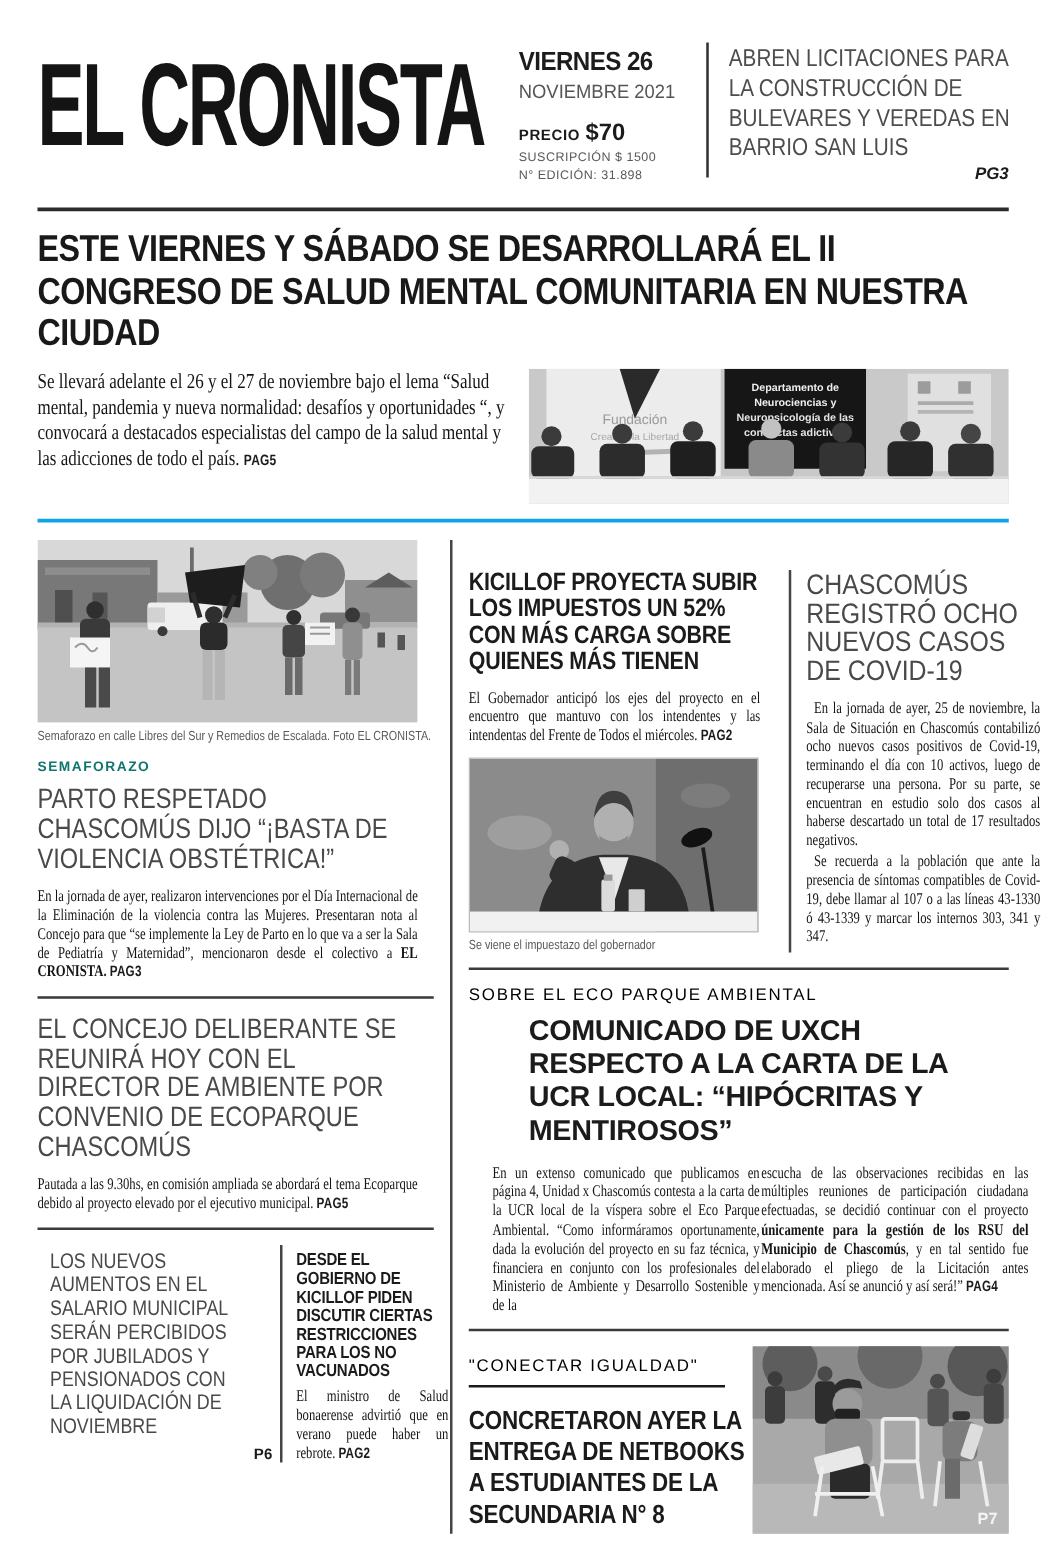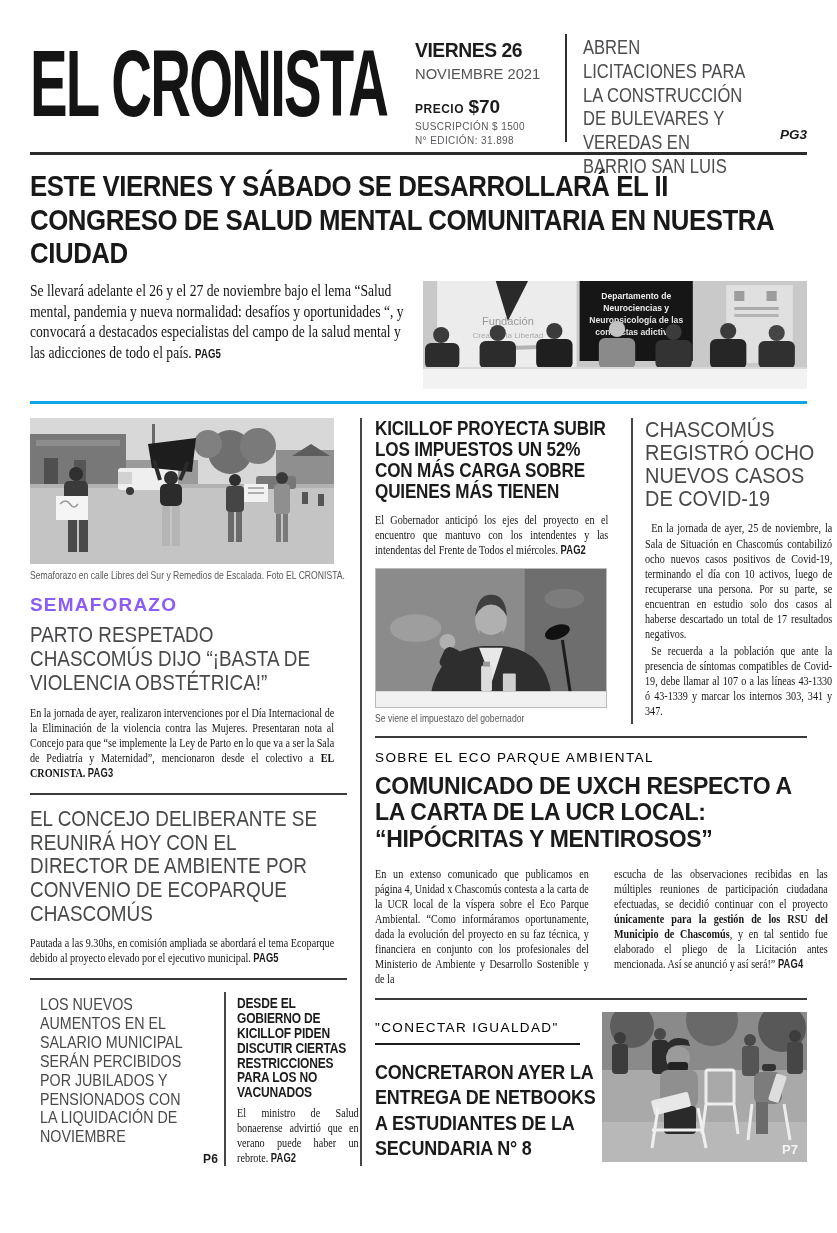--- a/index.html
+++ b/index.html
@@ -1,50 +1,50 @@
 <!DOCTYPE html>
 <html><head>
 <meta charset="utf-8">
 <style>
   html,body{margin:0;padding:0;background:#ffffff;}
   .page{position:relative;width:837px;height:1233px;background:#fff;box-sizing:border-box;
         padding:30px;overflow:hidden;font-family:"Liberation Sans",sans-serif;color:#1b1b1b;}
   
-  .masthead{display:flex;height:112px;border-bottom:3px solid #2b2b2b;padding-bottom:10px;}
+  .masthead{display:flex;height:112px;border-bottom:3px solid #2b2b2b;padding-bottom:24px;}
   .logo-box{width:385px;flex:none;overflow:visible;}
   .logo-text{font-weight:bold;font-size:94px;line-height:108px;letter-spacing:-3px;
              white-space:nowrap;transform:scaleX(0.60);transform-origin:0 50%;color:#141414;}
   .mh-date{width:140px;flex:none;padding-top:8px;}
   .mh-day{font-weight:800;font-size:21px;letter-spacing:-0.5px;transform:scaleX(0.92);transform-origin:0 0;white-space:nowrap;color:#1c1c1c;}
   .mh-month{font-size:15.5px;color:#555;margin-top:3px;transform:scaleX(0.95);transform-origin:0 0;white-space:nowrap;}
   .mh-price{margin-top:13px;white-space:nowrap;}
   .mh-price-label{font-weight:800;font-size:12px;letter-spacing:0.5px;}
   .mh-price-value{font-weight:800;font-size:19px;}
   .mh-small{font-size:10px;color:#58595b;letter-spacing:0.4px;margin-top:3px;white-space:nowrap;}
   .mh-div{width:2px;background:#2f2f2f;flex:none;margin:4px 16px 0 10px;}
-  .mh-side{flex:1;display:flex;flex-direction:row;min-width:0;padding-top:6px;}
+  .mh-side{flex:1;display:flex;flex-direction:column;min-width:0;padding-top:6px;}
   .mh-side-head{font-size:19.5px;font-weight:300;line-height:1.22;color:#4c4d4f;
                 width:268px;transform:scaleX(0.85);transform-origin:0 0;}
   .mh-side-page{margin-top:auto;align-self:flex-end;font-weight:800;font-size:13.5px;color:#1b1b1b;font-style:italic;}
   
   .lead{padding:14px 0 12px;border-bottom:3px solid #0ea5e9;}
   .lead-headline{margin:0;font-weight:800;font-size:30px;line-height:1.12;letter-spacing:-0.5px;
                  width:870px;transform:scaleX(0.86);transform-origin:0 0;color:#191919;}
   .lead-row{display:flex;margin-top:11px;}
   .lead-body-wrap{width:385px;flex:none;}
   .lead-body{margin:0;font-family:"Liberation Serif",serif;font-size:17px;line-height:1.22;
              width:480px;transform:scaleX(0.80);transform-origin:0 0;color:#141414;}
   .lead-photo{flex:1;min-width:0;margin-left:8px;height:108px;}
   
   .pref{font-family:"Liberation Sans",sans-serif;font-weight:800;font-size:12px;letter-spacing:0.2px;color:#1b1b1b;}
   .serif-c{margin:0;font-family:"Liberation Serif",serif;font-size:13px;line-height:1.16;
            text-align:justify;transform:scaleX(0.78);transform-origin:0 0;color:#141414;}
   .hl-light{margin:0;font-weight:300;color:#48494b;transform-origin:0 0;}
   .hl-bold{margin:0;font-weight:800;color:#1b1b1b;letter-spacing:-0.2px;transform-origin:0 0;}
-  .kicker-dark{font-weight:800;font-size:19px;letter-spacing:1.2px;color:#8b5cf6;}
+  .kicker-dark{font-weight:800;font-size:11px;letter-spacing:1.2px;color:#0f766e;}
   .kicker-gray{font-weight:400;font-size:13.5px;letter-spacing:1.4px;color:#000000;}
   .cap{font-size:10.5px;color:#58595b;width:125%;transform:scaleX(0.82);transform-origin:0 0;}
   .rule2{border:0;border-top:2px solid #3a3a3a;margin:12px 0;}
   .vdiv{width:2px;background:#454545;flex:none;}
   .b{font-weight:bold;}
   
   .main{display:flex;padding-top:14px;}
   .col-left{width:317px;flex:none;padding-right:13px;}
   .col-right{flex:1;min-width:0;padding-left:13px;}
   .sema-photo{width:304px;height:146px;display:block;}
@@ -52,32 +52,32 @@
   .hl-parto{font-size:22.5px;line-height:1.07;width:362px;transform:scaleX(0.84);margin:7px 0 10px;}
   .hl-concejo{font-size:22.5px;line-height:1.05;width:362px;transform:scaleX(0.84);margin:2px 0 10px;}
   .bl-row{display:flex;}
   .bl-c1{width:172px;flex:none;position:relative;padding:4px 12px 0 10px;}
   .hl-salarios{font-size:17px;line-height:1.11;width:180px;transform:scaleX(0.84);}
   .bl-p6{position:absolute;right:6px;bottom:0;}
   .bl-c2{flex:1;min-width:0;padding-left:11px;padding-top:4px;}
   .hl-desde{font-size:14px;line-height:1.06;width:140px;transform:scaleX(0.857);margin-bottom:5px;}
   .body-desde{width:156px;}
   
-  .rt-row{display:flex;}
+  .rt-row{display:flex;margin-top:24px;}
   .rt-kic{width:244px;flex:none;padding-right:12px;}
   .hl-kic{font-size:20px;line-height:1.06;width:273px;transform:scaleX(0.855);margin-bottom:9px;}
   .body-kic{width:299px;margin-bottom:10px;}
   .kic-photo{width:232px;height:140px;display:block;border:1px solid #bbb;box-sizing:border-box;}
   .cap-kic{margin-top:4px;}
   .rt-cov{flex:1;min-width:0;padding-left:12px;}
   .hl-cov{font-size:22.5px;line-height:1.03;width:211px;transform:scaleX(0.885);margin-bottom:10px;}
   .body-cov{width:240px;text-indent:8px;}
   .eco-kicker{margin-bottom:8px;}
-  .hl-eco{font-size:23px;line-height:1.16;letter-spacing:-0.3px;margin-bottom:13px;max-width:446px;}
-  .eco-cols{display:flex;gap:25px;}
+  .hl-eco{font-size:23px;line-height:1.16;letter-spacing:-0.3px;margin-bottom:13px;max-width:446px;margin-left:48px;}
+  .eco-cols{display:flex;gap:1px;margin-left:19px;}
   .eco-col{width:214px;flex:none;}
   .eco-col .serif-c{width:274px;}
   .nb-row{display:flex;}
   .nb-left{flex:1;min-width:0;padding-top:8px;}
   .nb-rule{border-top:2px solid #1a1a1a;width:205px;margin:8px 0 14px;}
   .hl-nb{font-size:21px;line-height:1.2;width:260px;transform:scaleX(0.855);}
   .nb-photo{width:205px;height:150px;flex:none;margin-left:8px;display:block;}
 </style>
 </head>
 <body>

